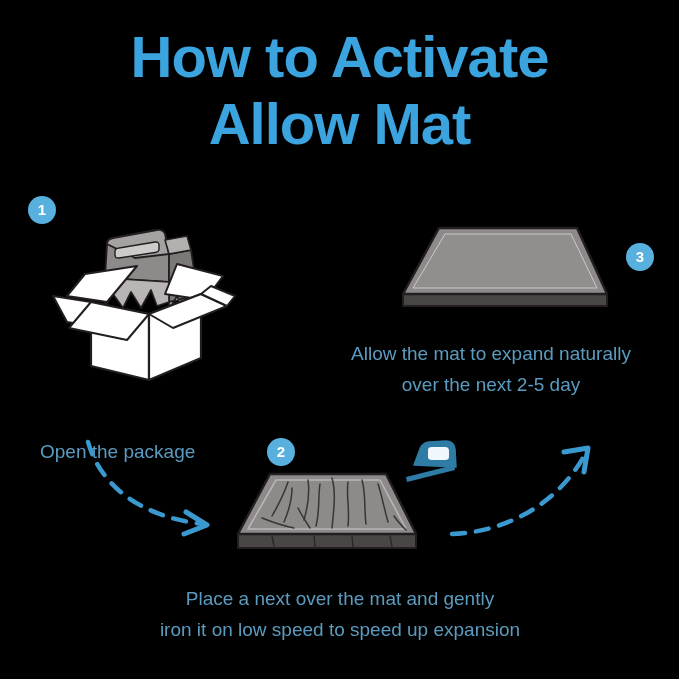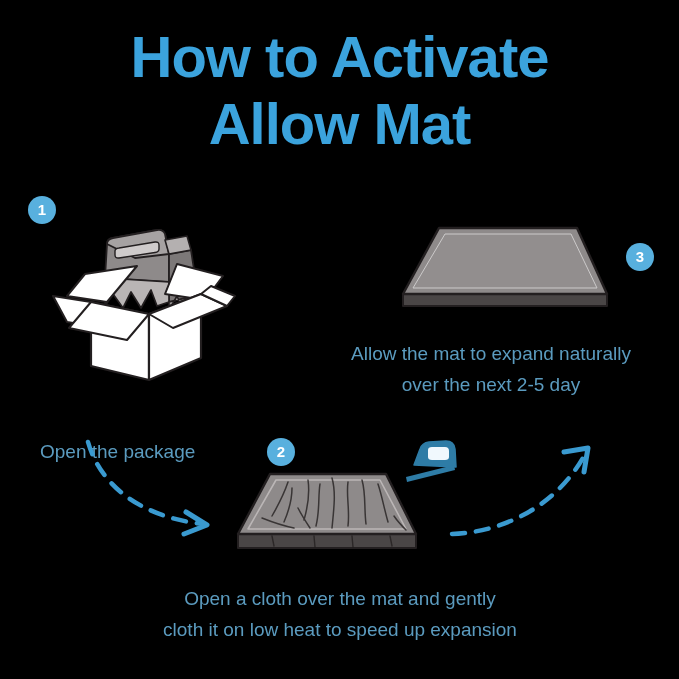--- a/index.html
+++ b/index.html
@@ -181,22 +181,22 @@
 
       <path d="M16 28 L22 12 Q24 6 31 5 L48 4 Q56 4 57 12 L58 30 Z" fill="#2e7ca6" stroke="#2e7ca6" stroke-width="1.5" stroke-linejoin="round"></path>
 
       <path d="M30 13 Q30 10 34 10 L47 10 Q51 10 51 14 L51 20 Q51 23 47 23 L34 23 Q30 23 30 20 Z" fill="#f0f8fd"></path>
 
       <path d="M8 40 L56 28 L57 33 L9 45 Z" fill="#2e7ca6"></path>
     </svg>
   </div>
 
   <div class="caption" id="caption-2">
-    <span>Open a cloth over the mat and gently</span><br>
-    <span>cloth it on low heat to speed up expansion</span>
+    <span>Place a next over the mat and gently</span><br>
+    <span>iron it on low speed to speed up expansion</span>
   </div>
 
   <div class="illo" id="arrow-1">
     <svg width="145" height="105" viewBox="0 0 145 105">
       <path d="M6 4 C18 46 56 78 120 86" fill="none" stroke="#3a9ad0" stroke-width="4.5" stroke-linecap="round" stroke-dasharray="13 11"></path>
       <path d="M104 74 L125 87 L102 96" fill="none" stroke="#3a9ad0" stroke-width="5" stroke-linecap="round" stroke-linejoin="round"></path>
     </svg>
   </div>
 
   <div class="illo" id="arrow-2">

